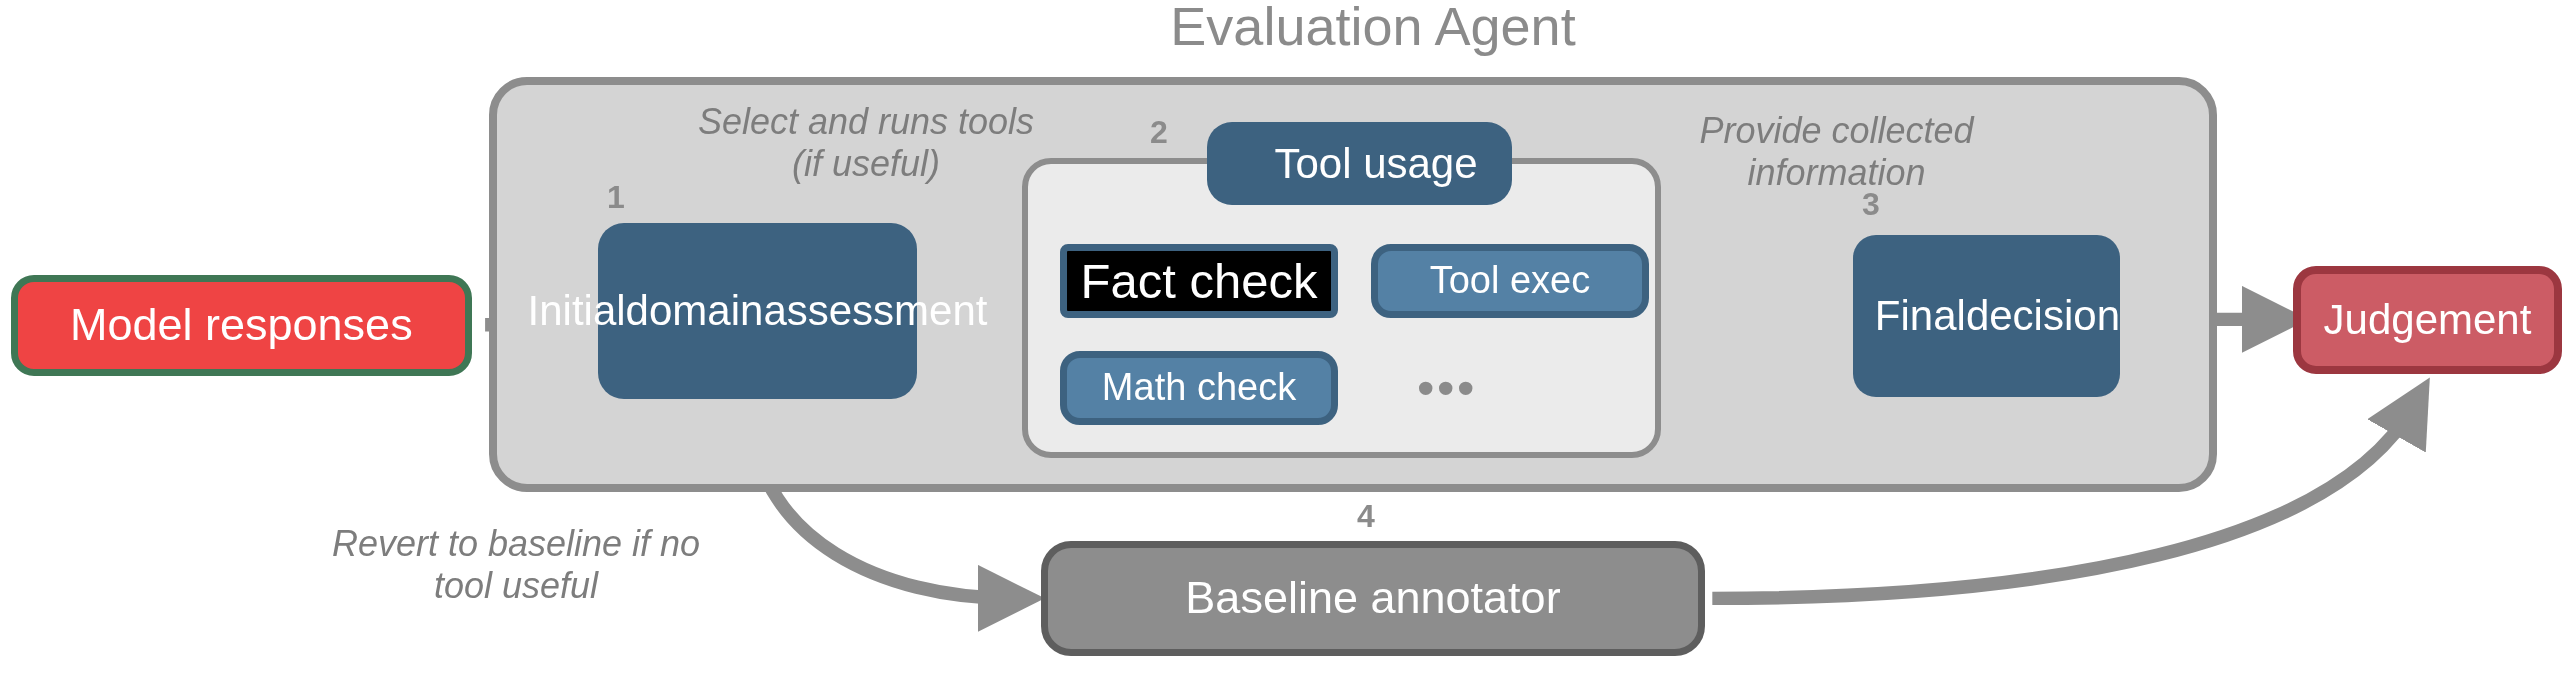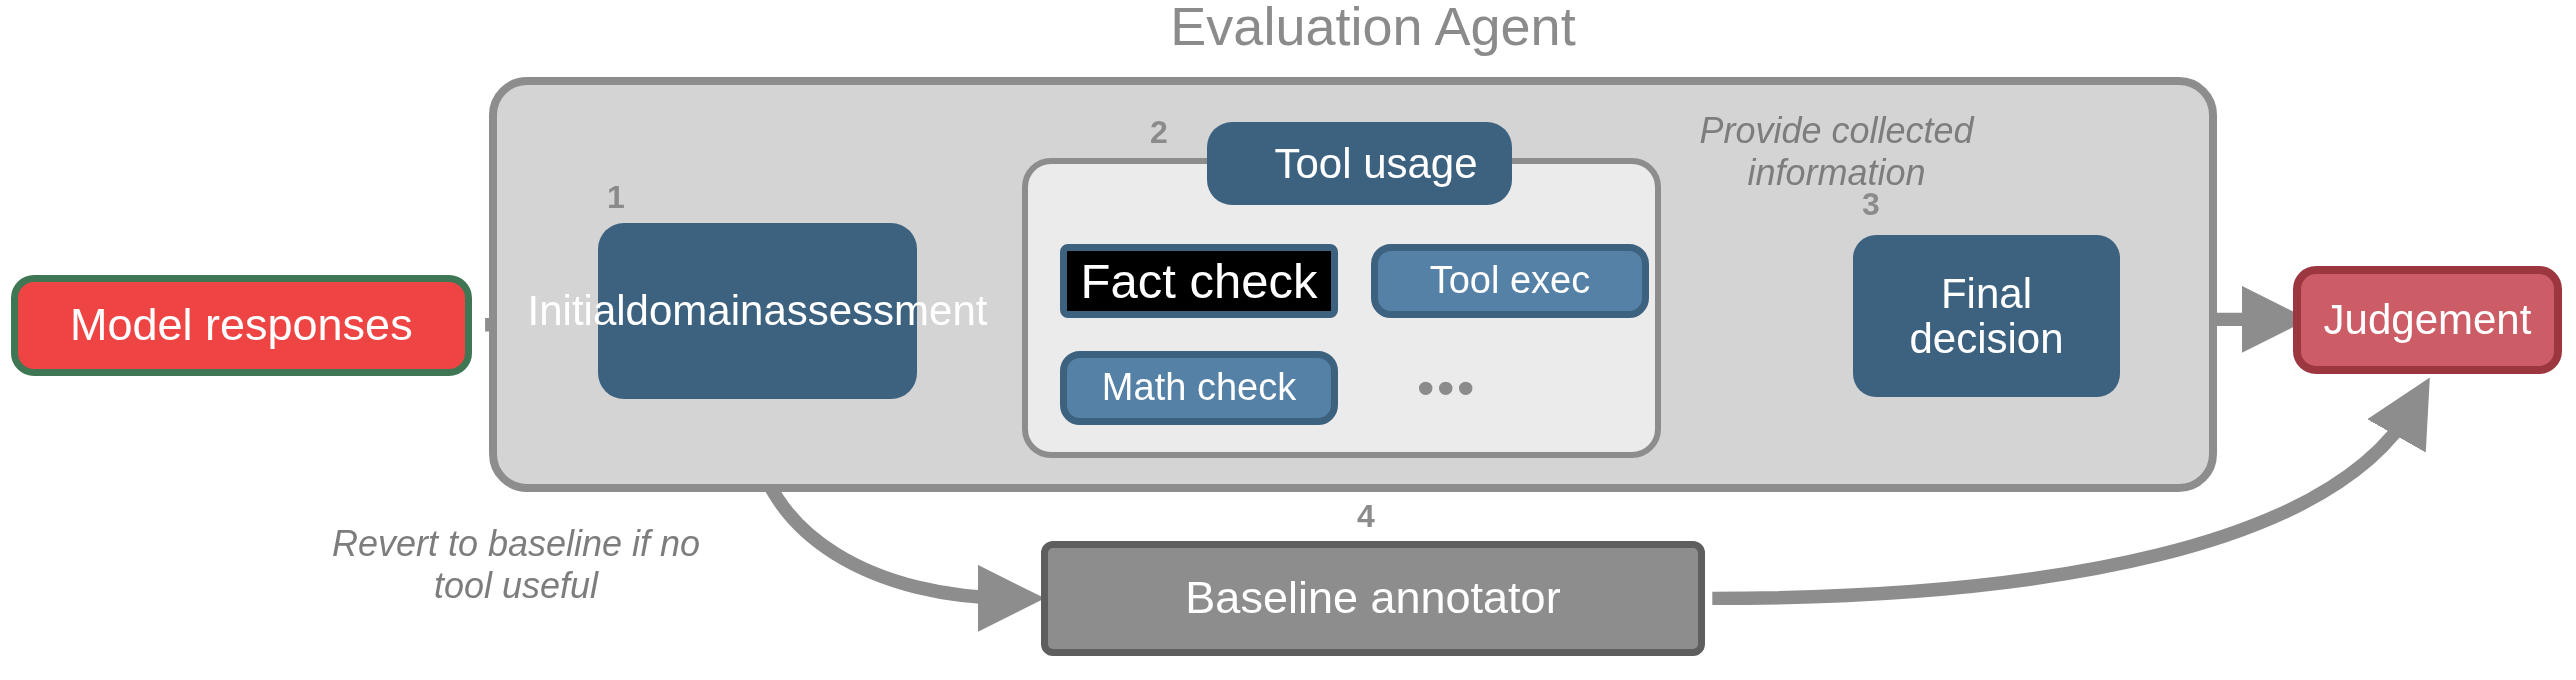--- a/index.html
+++ b/index.html
@@ -119,36 +119,37 @@
     font-weight: 700;
     letter-spacing: 3.6px;
     align-items: center;
   }
   #final-decision {
     left: 1853px; top: 235px;
     width: 267px; height: 162px;
     background: #3d6280;
     border-radius: 23px;
     font-size: 42px;
-    flex-direction: column;
+    flex-direction: row;
+    justify-content: flex-end;
   }
   #judgement {
     left: 2293px; top: 266px;
     width: 269px; height: 108px;
     background: #cc5c65;
     border: 8px solid #9c3740;
     border-radius: 23px;
     font-size: 42px;
   }
   #baseline-annotator {
     left: 1041px; top: 541px;
     width: 664px; height: 115px;
     background: #8d8d8d;
     border: 7.2px solid #5e5e5e;
-    border-radius: 12px;
+    border-radius: 30px;
     font-size: 45px;
   }
 
   
   .step-num {
     position: absolute;
     color: #8b8b8b;
     font-size: 32px;
     font-weight: 700;
   }
@@ -254,17 +255,18 @@
   </div>
 
   <div class="node" id="judgement">
     <span>Judgement</span>
   </div>
 
   <div class="node" id="baseline-annotator">
     <span>Baseline annotator</span>
   </div>
 
+  <div class="annot" id="annot-select-tools">Select and runs tools (if useful)</div>
   <div class="annot" id="annot-provide-info">Provide collected information</div>
   <div class="annot" id="annot-revert">Revert to baseline if no tool useful</div>
 
 </div>
 
 
 </body></html>

